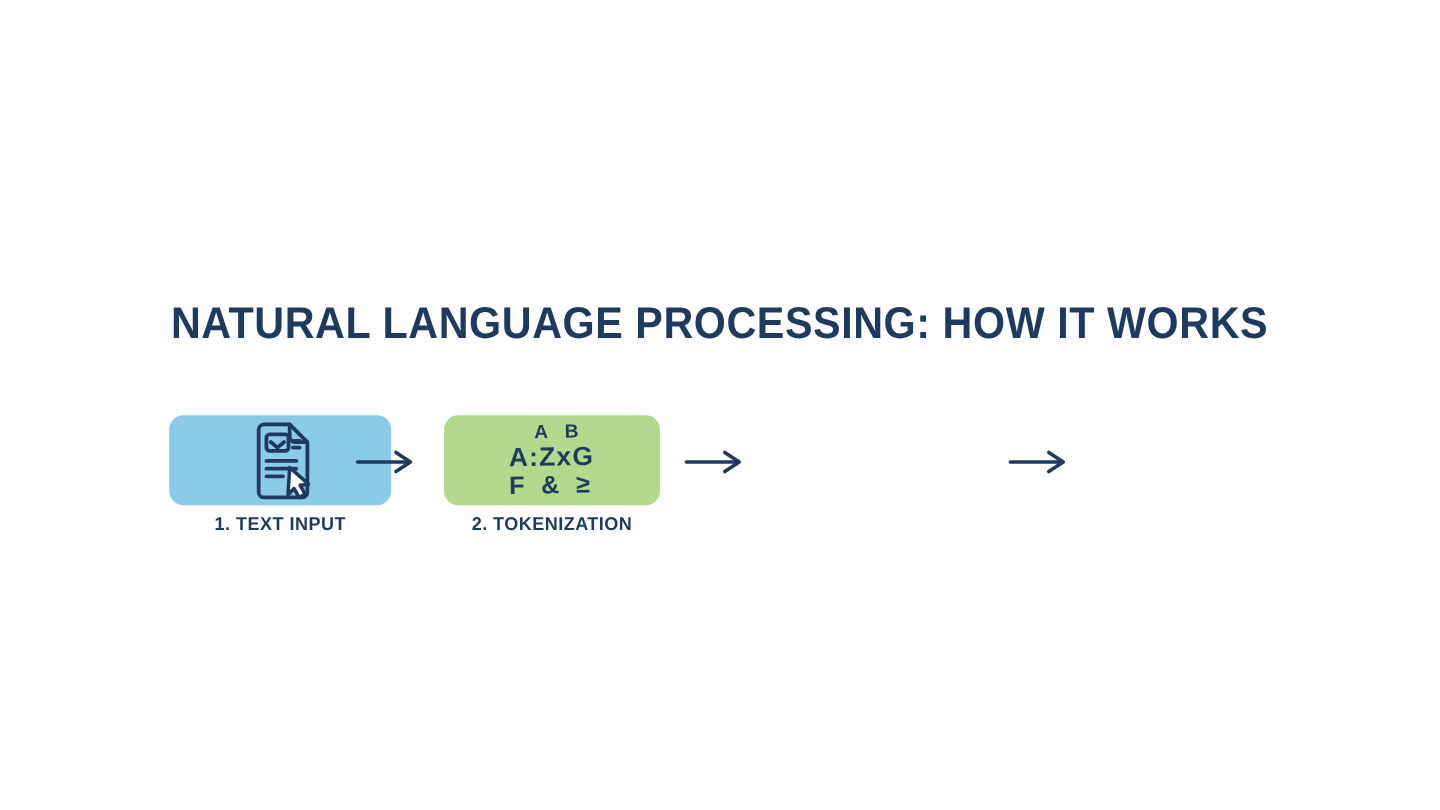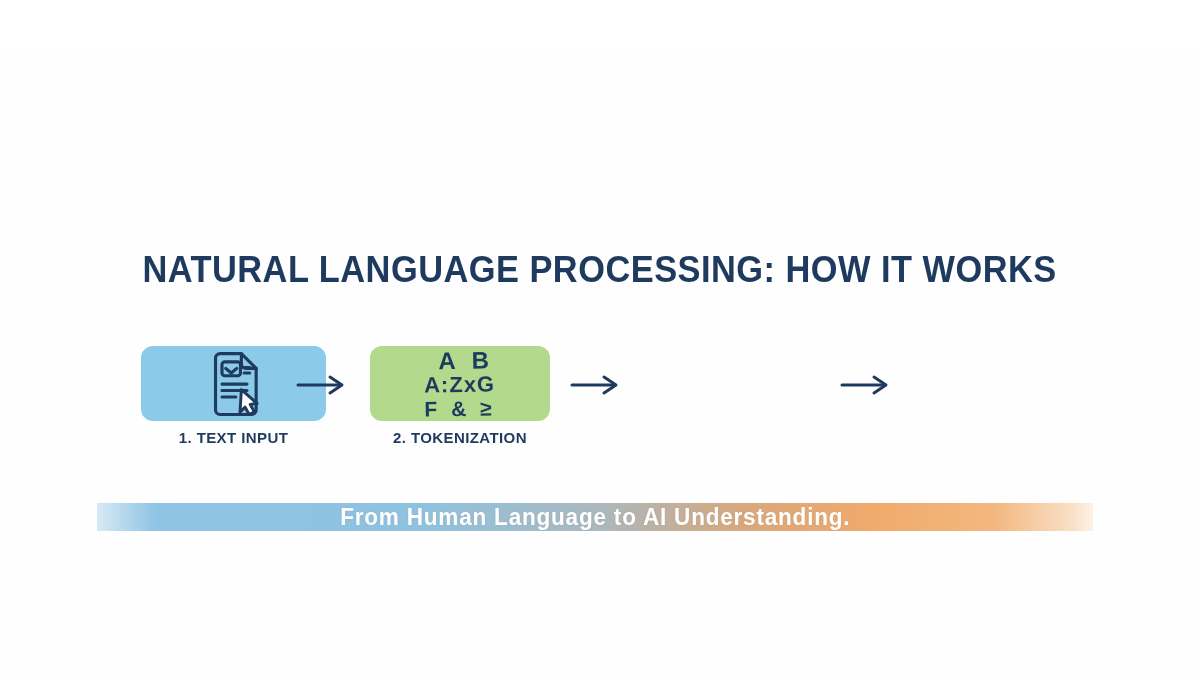--- a/index.html
+++ b/index.html
@@ -27,21 +27,21 @@
   .step-label{
     margin-top:9px;font-size:15.5px;font-weight:700;color:#1E3A5E;
     letter-spacing:0.4px;line-height:16.5px;white-space:pre-line;
     transform:scaleX(0.97);transform-origin:center;
   }
   
   .icon-doc{margin-top:2px;}
   .icon-robot{margin-top:-6px;}
   
   .letters{color:#1E3A5E;font-weight:700;line-height:1;transform:rotate(-1deg);}
-  .letters .ln1{font-size:24px;letter-spacing:5px;margin-left:14px;}
+  .letters .ln1{font-size:16px;letter-spacing:5px;margin-left:14px;}
   .letters .ln2{font-size:22px;letter-spacing:1px;margin-top:1px;}
   .letters .ln3{font-size:21px;letter-spacing:4px;margin-top:2px;}
   
   .arrow{position:absolute;top:325px;width:52px;height:24px;}
   .arrow-1{left:296px;}
   .arrow-2{left:570px;}
   .arrow-3{left:840px;}
   
   .banner{
     position:absolute;left:97px;top:455px;width:996px;height:28px;
@@ -113,17 +113,14 @@
 
 
   <svg class="arrow arrow-3" viewBox="0 0 52 24">
     <g class="navy-stroke" stroke-width="3">
       <line x1="2" y1="12" x2="44" y2="12"></line>
       <path d="M34 4 L46 12 L34 20"></path>
     </g>
   </svg>
 
 
-  <div class="banner">
-    <span class="banner-text">From Human Language to AI Understanding.</span>
-  </div>
 
 </div>
 
 </body></html>

